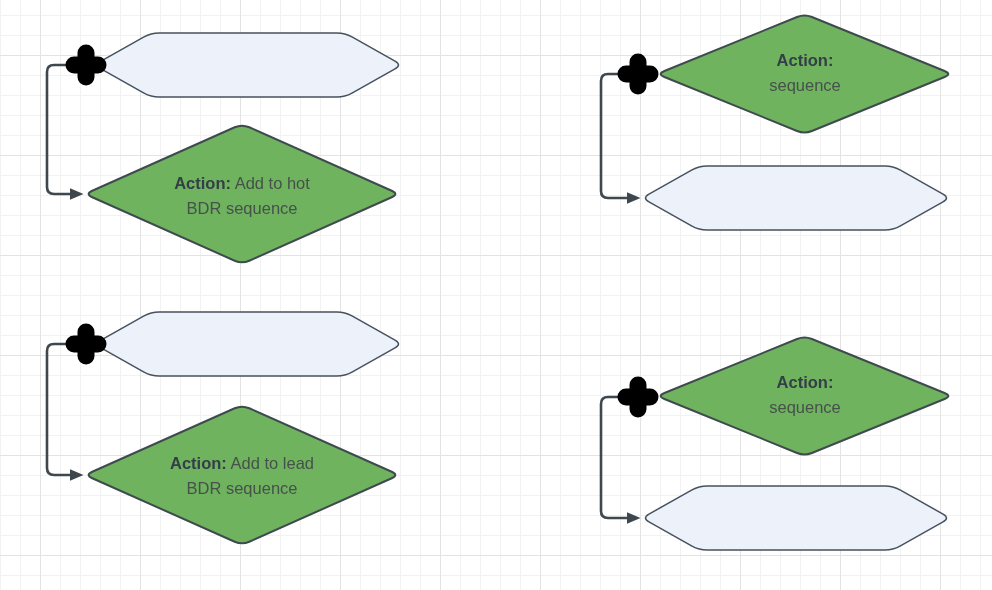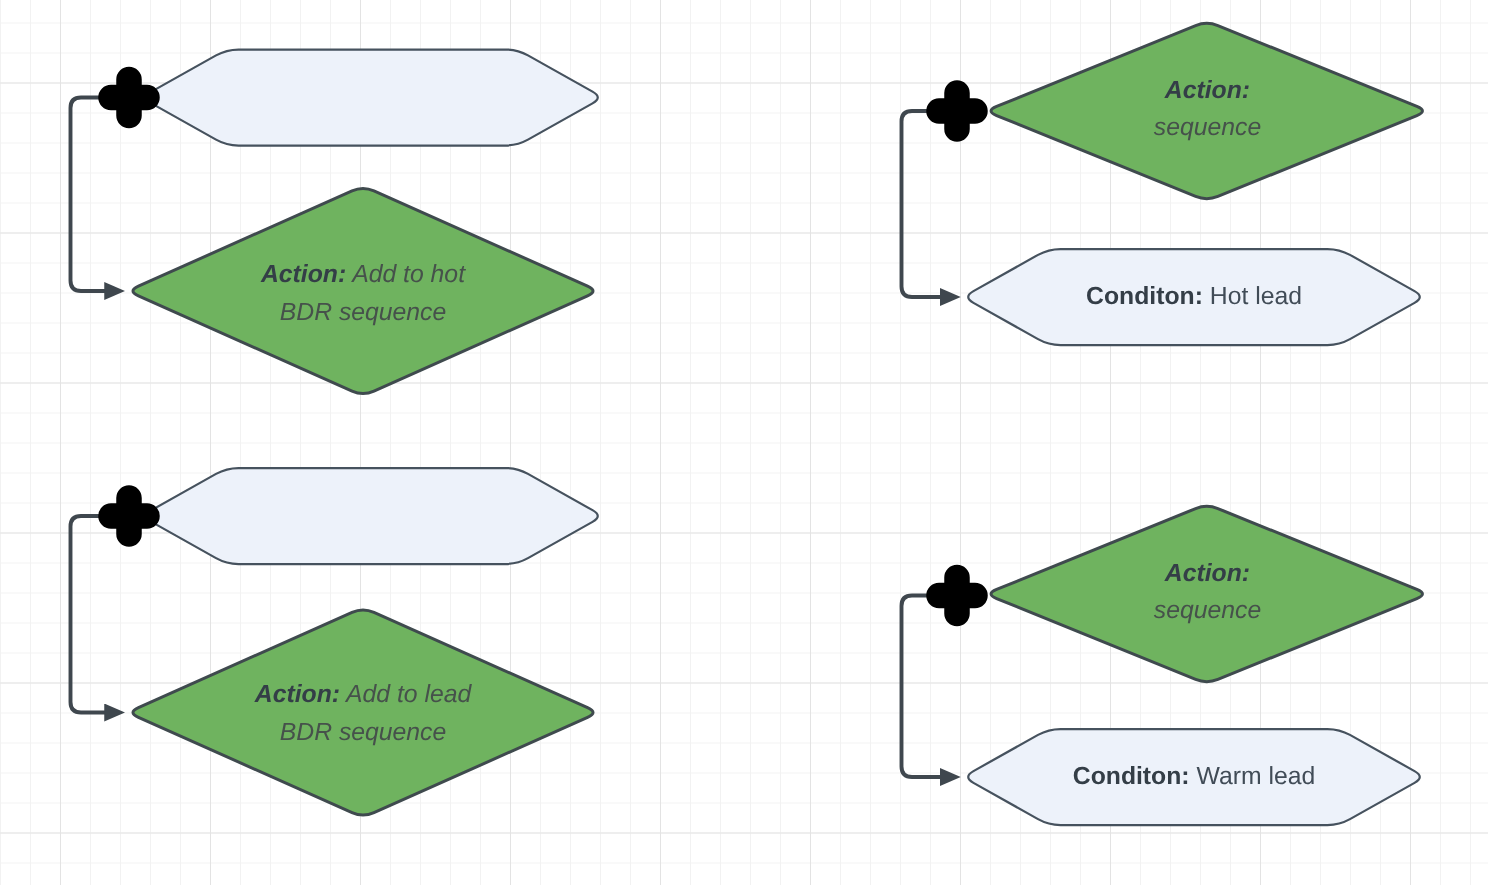--- a/index.html
+++ b/index.html
@@ -24,21 +24,21 @@
   .cross{stroke:#000000;stroke-width:17;stroke-linecap:round;fill:none;}
   .lbl{
     position:absolute;
     transform:translate(-50%,-50%);
     font-size:16.5px;line-height:25px;
     text-align:center;white-space:nowrap;
   }
   .lbl.cond{color:#414c57;}
   .lbl.act{color:#46514b;}
   .lbl b{color:#343e47;font-weight:700;}
-  .lbl .line{display:block;font-style:italic;}
+  .lbl .line{display:block;}
 </style>
 </head>
 <body>
 
 <div id="canvas">
 
   <svg id="shapes" width="992" height="590" viewBox="0 0 992 590">
     <defs>
       <path id="hexShape" d="M 6.98 28.09 L 50.02 3.91 Q 57 0 65 0 L 243 0 Q 251 0 257.98 3.91 L 301.02 28.09 Q 308 32 301.02 35.91 L 257.98 60.09 Q 251 64 243 64 L 65 64 Q 57 64 50.02 60.09 L 6.98 35.91 Q 0 32 6.98 28.09 Z"></path>
       <path id="diaShapeL" d="M 7.3 66.74 L 149.7 3.26 Q 157 0 164.3 3.26 L 306.7 66.74 Q 314 70 306.7 73.26 L 164.3 136.74 Q 157 140 149.7 136.74 L 7.3 73.26 Q 0 70 7.3 66.74 Z"></path>
@@ -76,32 +76,26 @@
   <div class="lbl act" style="left:242px;top:196px">
     <span class="line"><b>Action:</b><span> Add to hot</span></span>
     <span class="line">BDR sequence</span>
   </div>
 
   <div class="lbl act" style="left:805px;top:73px">
     <span class="line"><b>Action:</b></span>
     <span class="line">sequence</span>
   </div>
 
-  <div class="lbl cond" style="left:796px;top:198px">
-    <b>Conditon:</b><span> Hot lead</span>
-  </div>
 
 
   <div class="lbl act" style="left:242px;top:476px">
     <span class="line"><b>Action:</b><span> Add to lead</span></span>
     <span class="line">BDR sequence</span>
   </div>
 
   <div class="lbl act" style="left:805px;top:395px">
     <span class="line"><b>Action:</b></span>
     <span class="line">sequence</span>
   </div>
 
-  <div class="lbl cond" style="left:796px;top:518px">
-    <b>Conditon:</b><span> Warm lead</span>
-  </div>
 
 </div>
 
 </body></html>

